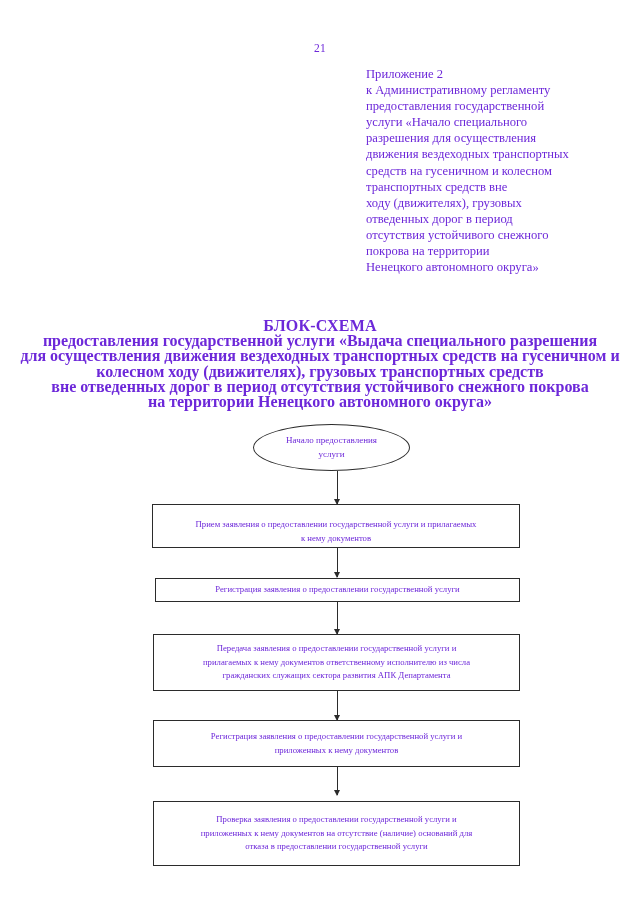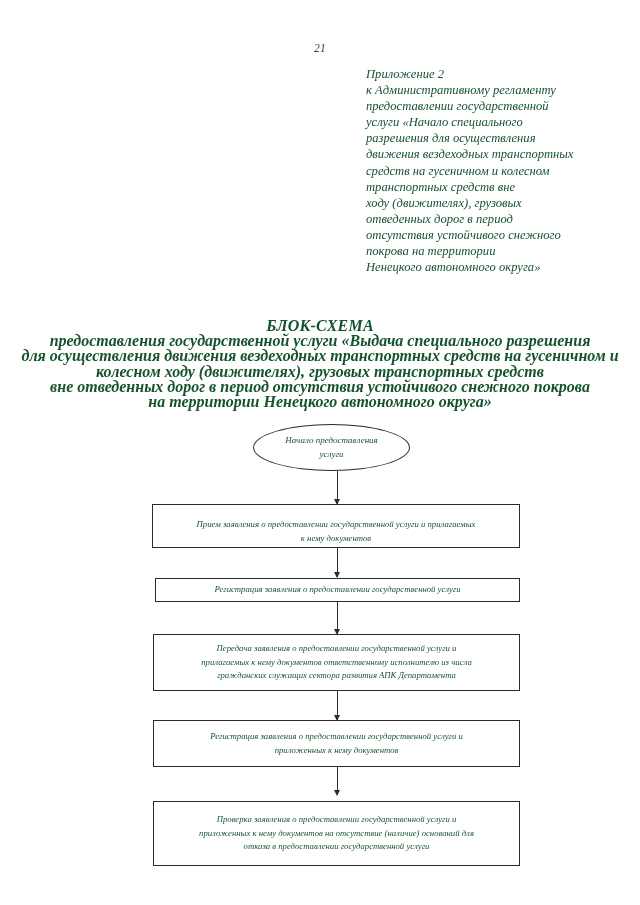--- a/index.html
+++ b/index.html
@@ -6,23 +6,22 @@
     margin: 0;
     padding: 0;
     background: #ffffff;
   }
   .page {
     position: relative;
     width: 640px;
     height: 905px;
     background: #ffffff;
     font-family: "Liberation Serif", "DejaVu Serif", serif;
-    color: #14532d;
+    color: #6d28d9;
     overflow: hidden;
-    font-style: italic;
   }
 
   
   .page-number {
     position: absolute;
     top: 42px;
     left: 0;
     width: 100%;
     text-align: center;
     font-size: 11.5px;
@@ -106,21 +105,21 @@
 </head>
 <body>
 
 <div class="page">
 
   <div class="page-number">21</div>
 
   <div class="appendix-block">
     <div class="line">Приложение 2</div>
     <div class="line">к Административному регламенту</div>
-    <div class="line">предоставлении государственной</div>
+    <div class="line">предоставления государственной</div>
     <div class="line">услуги «Начало специального</div>
     <div class="line">разрешения для осуществления</div>
     <div class="line">движения вездеходных транспортных</div>
     <div class="line">средств на гусеничном и колесном</div>
     <div class="line">транспортных средств вне</div>
     <div class="line">ходу (движителях), грузовых</div>
     <div class="line">отведенных дорог в период</div>
     <div class="line">отсутствия устойчивого снежного</div>
     <div class="line">покрова на территории</div>
     <div class="line">Ненецкого автономного округа»</div>

